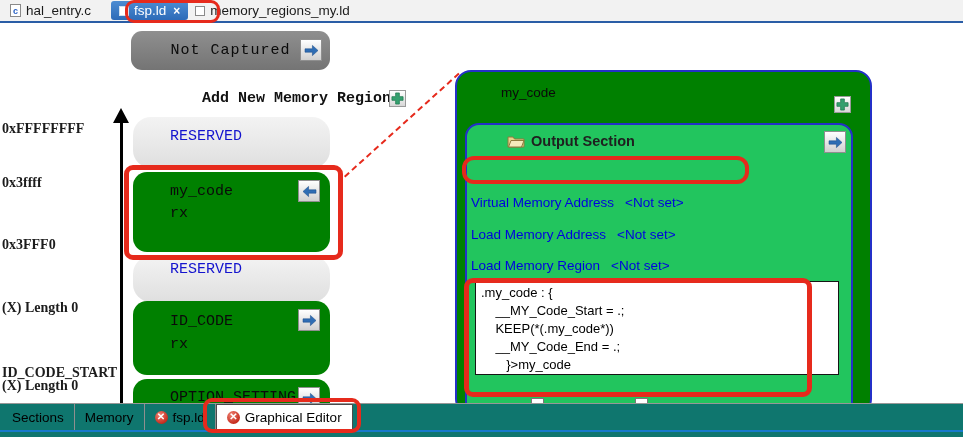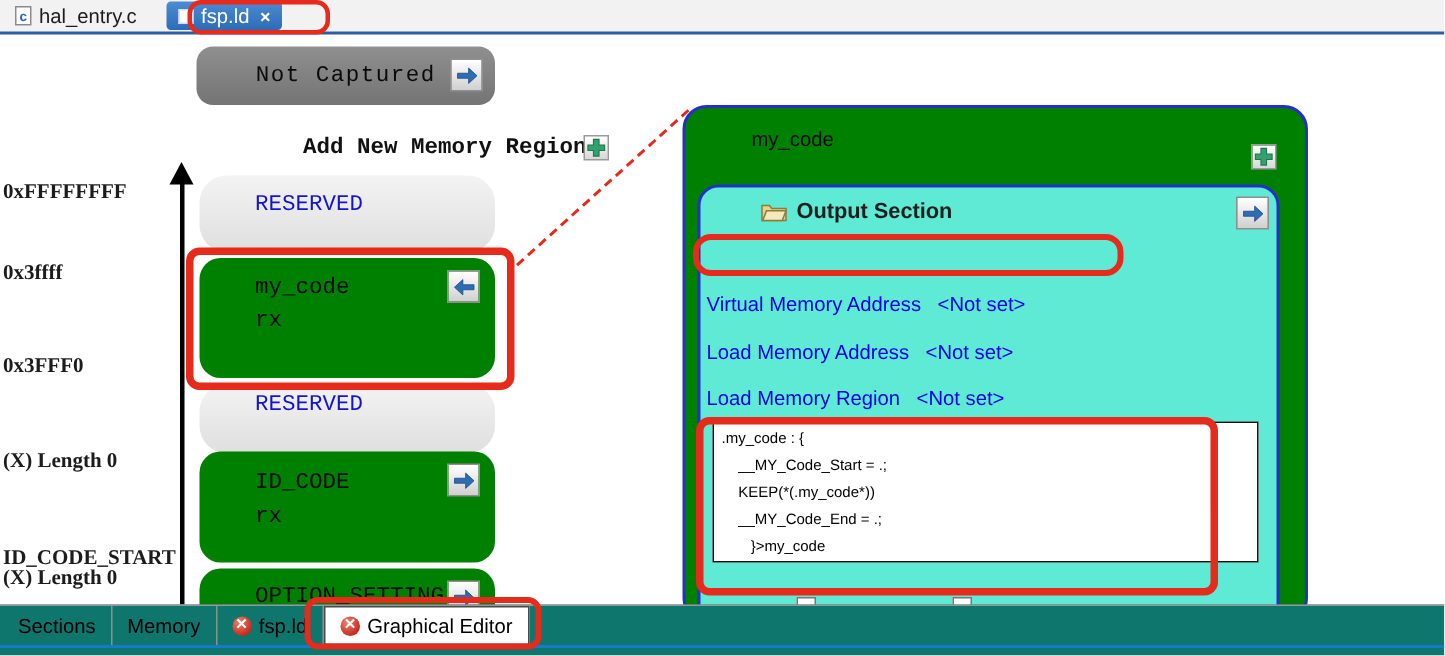--- a/index.html
+++ b/index.html
@@ -71,31 +71,31 @@
   
   .outpanel {
     position:absolute; left:455px; top:70px; width:417px; height:345px;
     background:#008000; border:2px solid #2430C8; border-radius:16px;
   }
   .outpanel-title { position:absolute; left:44px; top:13px; font-size:13.5px; color:#0a0a0a; }
   .add-out-label { position:absolute; left:171px; top:26px; font-size:14.5px; font-weight:600; color:#0d0d0d; white-space:nowrap; }
   #plus-out { left:377px; top:24px; }
   .inpanel {
     position:absolute; left:8px; top:51px; width:388px; height:292px;
-    background:#5eead4; border:2px solid #2430C8; border-radius:14px 14px 0 0;
+    background:#22c55e; border:2px solid #2430C8; border-radius:14px 14px 0 0;
   }
   .sec-header-row { position:absolute; left:40px; top:8px; display:flex; align-items:center; gap:6px; }
   .sec-header { font-size:14.5px; font-weight:600; color:#1f1f1f; }
   .inpanel .arrow-btn { position:absolute; right:5px; top:6px; }
   .field { position:absolute; left:4px; font-size:13.5px; color:#0000E0; white-space:nowrap; }
   .field .fval { margin-left:11px; }
   .codebox {
     position:absolute; left:8px; top:156px; width:364px; height:94px;
     background:#fff; border:1px solid #151515; color:#000;
-    font-size:10px; line-height:18px; white-space:pre; padding:2px 0 0 5px; overflow:hidden;
+    font-size:13px; line-height:18px; white-space:pre; padding:2px 0 0 5px; overflow:hidden;
   }
   .cb-sliver { position:absolute; width:13px; height:9px; background:#fff; border:1px solid #777; }
 
   
   .bottombar {
     position:absolute; left:0; top:403px; width:963px; height:50px;
     background:#0f766e; border-top:1px solid #979797; z-index:30;
   }
   .btabs { display:flex; align-items:stretch; height:26px; margin-left:2px; }
   .btab {
@@ -132,20 +132,24 @@
   <div class="topbar">
     <div class="etab">
       <span class="ficon">c</span>
       <span>hal_entry.c</span>
     </div>
     <div class="etab active">
       <span class="ficon sq"></span>
       <span>fsp.ld</span>
       <span class="close-x">×</span>
     </div>
+    <div class="etab">
+      <span class="ficon sq" style="border-color:#8a8a8a;"></span>
+      <span>memory_regions_my.ld</span>
+    </div>
   </div>
   <div class="topbar-underline"></div>
 
   <div class="not-captured">
     <span>Not Captured</span>
     <span class="arrow-btn">
       <svg width="15" height="13" viewBox="0 0 16 14">
           <path d="M1 5.2 H9 V1.5 L15 7 L9 12.5 V8.8 H1 Z" fill="#2E6DB4" stroke="#1d4e8a" stroke-width="0.6"></path>
         </svg>
     </span>

